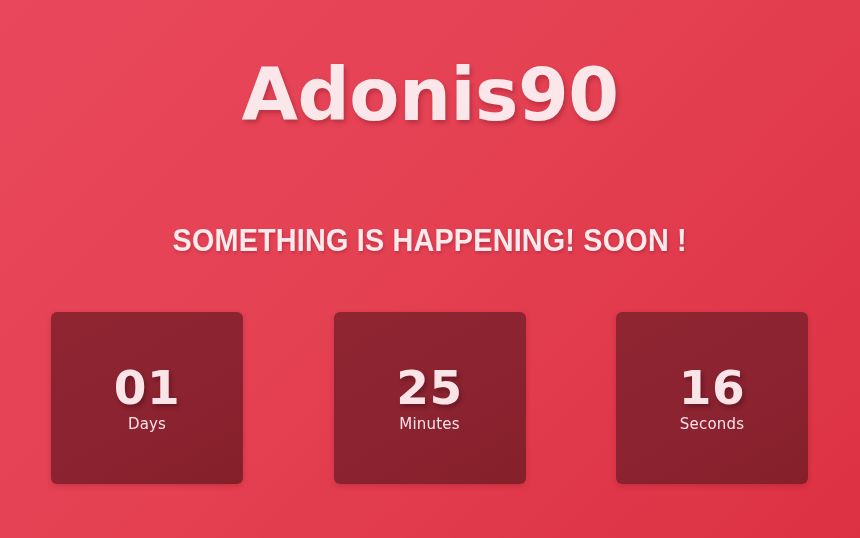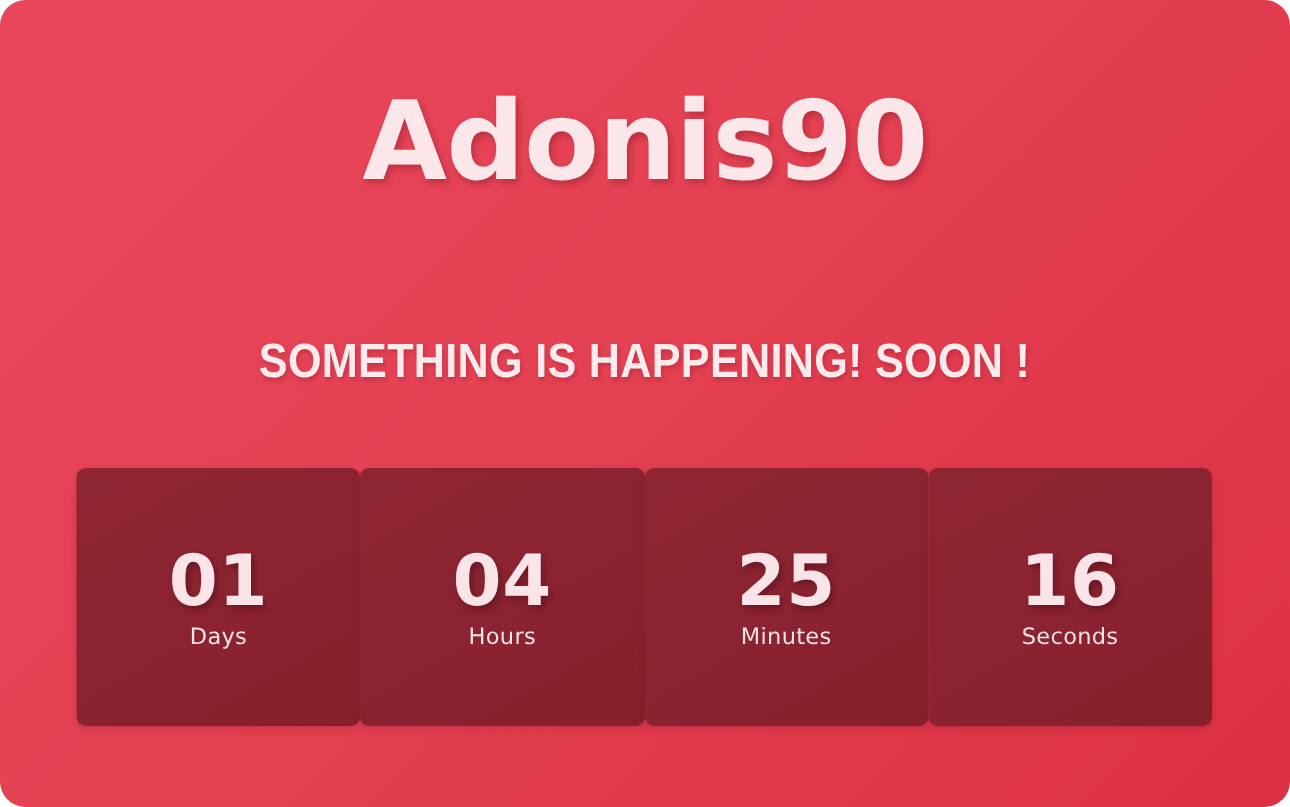--- a/index.html
+++ b/index.html
@@ -16,21 +16,20 @@
   .page {
     position: relative;
     width: 860px;
     height: 538px;
     box-sizing: border-box;
     background: linear-gradient(135deg, #e9475b 0%, #e44153 45%, #dc3143 100%);
     display: flex;
     flex-direction: column;
     align-items: center;
     overflow: hidden;
-    border-radius: 17px;
   }
 
   .brand-title {
     margin: 0;
     padding: 0;
     font-family: "DejaVu Sans", "Liberation Sans", sans-serif;
     font-size: 73px;
     font-weight: bold;
     line-height: 1;
     letter-spacing: -0.5px;
@@ -108,24 +107,20 @@
 
   <h2 class="tagline">SOMETHING IS HAPPENING! SOON !</h2>
 
   <div class="countdown">
 
     <div class="count-box">
       <div class="count-value">01</div>
       <div class="count-label">Days</div>
     </div>
 
-    <div class="count-box">
-      <div class="count-value">04</div>
-      <div class="count-label">Hours</div>
-    </div>
 
     <div class="count-box">
       <div class="count-value">25</div>
       <div class="count-label">Minutes</div>
     </div>
 
     <div class="count-box">
       <div class="count-value">16</div>
       <div class="count-label">Seconds</div>
     </div>

